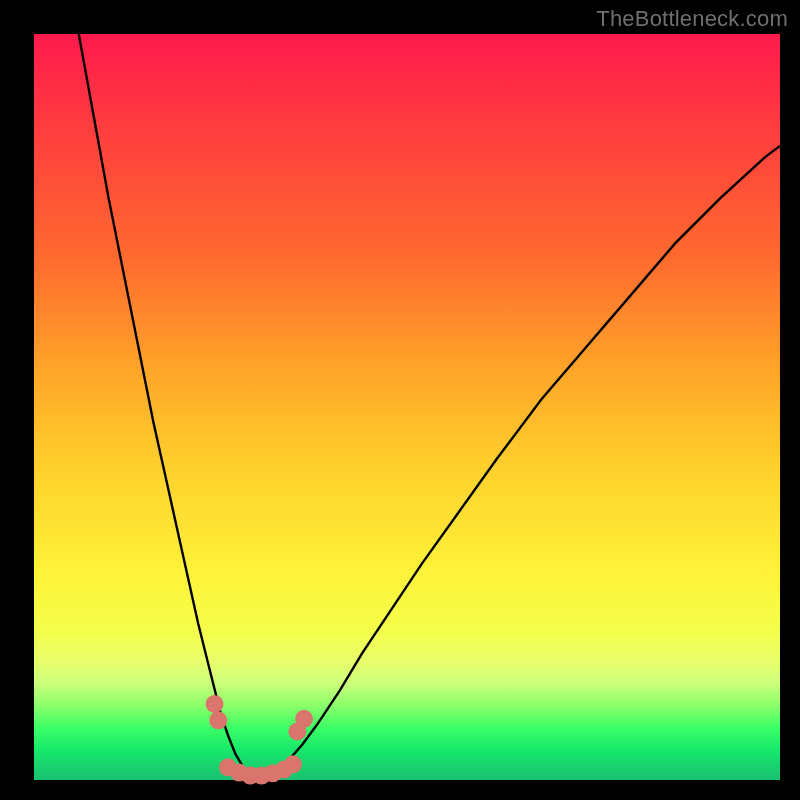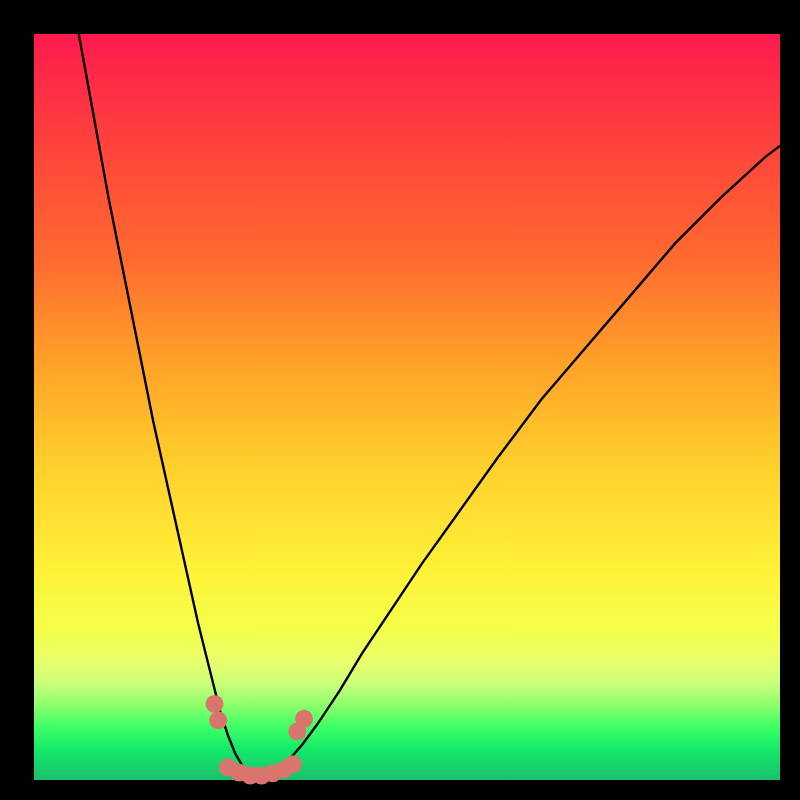--- a/index.html
+++ b/index.html
@@ -79,13 +79,14 @@
         <circle cx="216.34" cy="741.52" r="9" fill="#d9756c"></circle>
         <circle cx="227.53" cy="741.52" r="9" fill="#d9756c"></circle>
         <circle cx="238.72" cy="739.29" r="9" fill="#d9756c"></circle>
         <circle cx="249.91" cy="735.56" r="9" fill="#d9756c"></circle>
         <circle cx="258.86" cy="730.33" r="9" fill="#d9756c"></circle>
         <circle cx="263.34" cy="697.51" r="9" fill="#d9756c"></circle>
         <circle cx="270.05" cy="684.83" r="9" fill="#d9756c"></circle>
       </g>
   </svg>
 
+  <div class="watermark">TheBottleneck.com</div>
 </div>
 
 </body></html>

